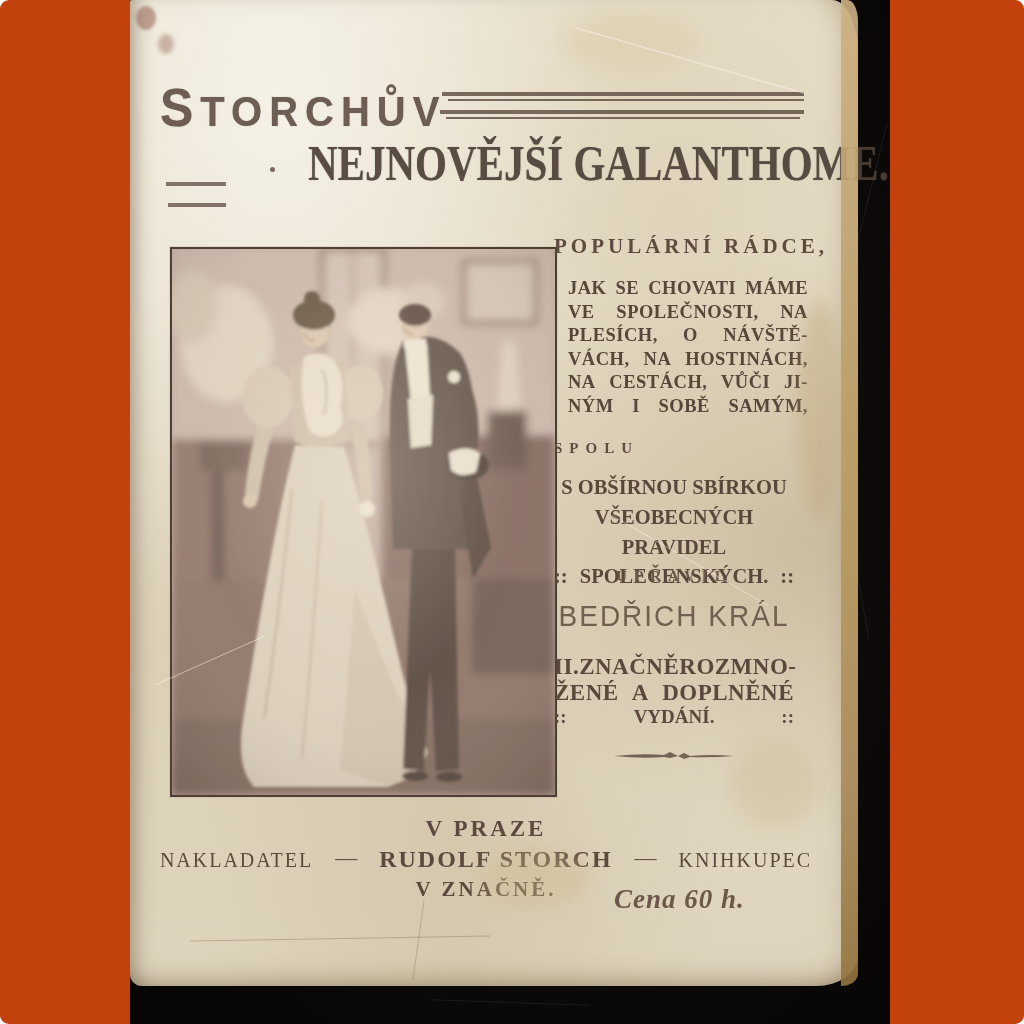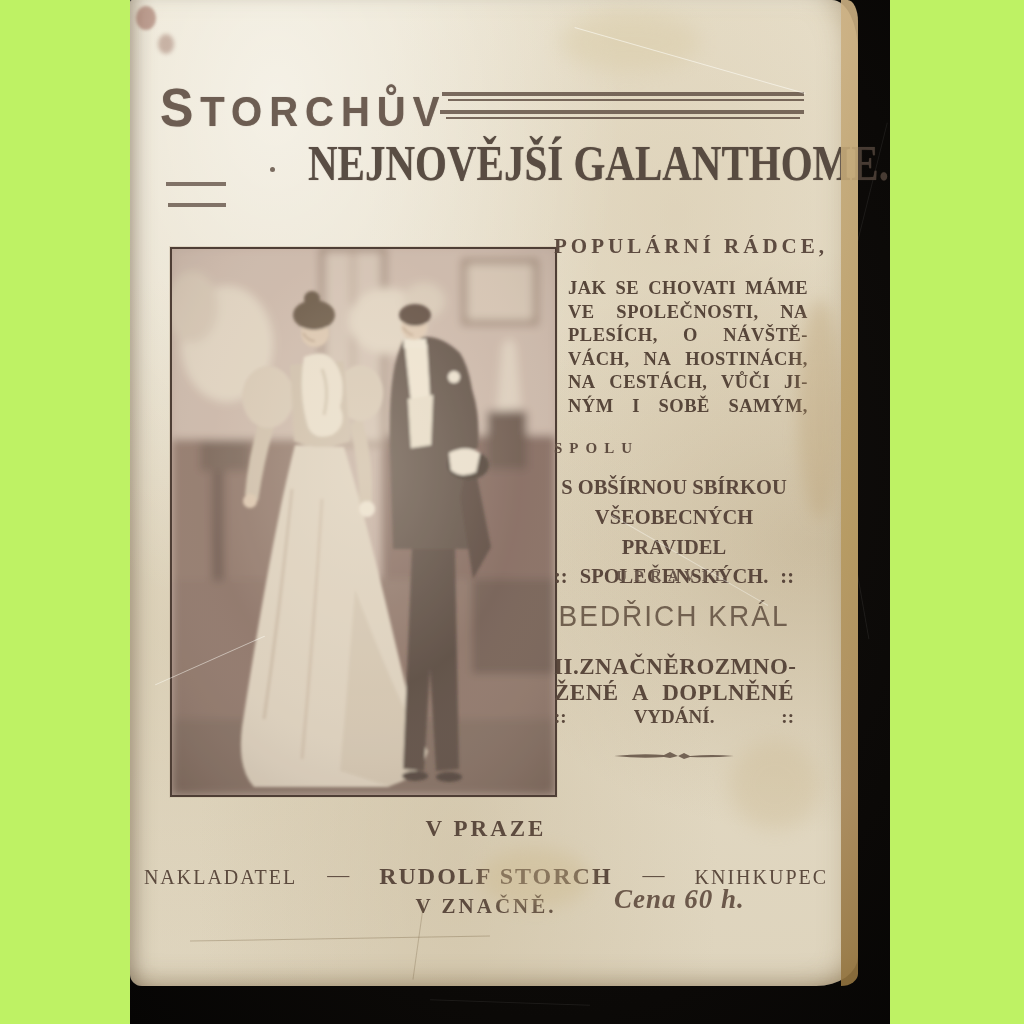--- a/index.html
+++ b/index.html
@@ -1,17 +1,17 @@
 <!DOCTYPE html>
 <html><head>
 <meta charset="utf-8">
 <style>
   html,body{margin:0;padding:0;background:#ffffff;}
-  .canvas{position:relative;width:1024px;height:1024px;background:#bef264;overflow:hidden;
-          font-family:"Liberation Serif", serif;}
+  .canvas{position:relative;width:1024px;height:1024px;background:#c2410c;overflow:hidden;
+          font-family:"Liberation Serif", serif;border-radius:9px;}
   
   .photo{position:absolute;left:130px;top:0;width:760px;height:1024px;
          background:radial-gradient(ellipse at 55% 45%, #151210 0%, #0b0907 70%, #060504 100%);}
   .scratch{position:absolute;background:rgba(255,255,255,.07);}
   
   .book{position:absolute;left:0;top:0;width:728px;height:986px;
         background:
           radial-gradient(ellipse at 20% 10%, rgba(255,255,252,.55), transparent 42%),
           radial-gradient(ellipse at 75% 22%, rgba(213,198,168,.45), transparent 40%),
           radial-gradient(ellipse at 45% 88%, rgba(201,186,156,.5), transparent 46%),
@@ -62,21 +62,21 @@
   .editor{position:absolute;left:0;top:600px;width:100%;text-align:center;
       font-family:"Liberation Sans",sans-serif;font-weight:400;font-size:28px;letter-spacing:2px;
       color:#71604f;transform:scaleY(1.06);transform-origin:center top;}
   .edition{position:absolute;left:0;top:654px;width:100%;}
   .edition .jl{font-size:23px;height:26px;color:#5a483c;}
   .edition .coll-last{font-weight:700;font-size:19px;color:#5a483c;height:26px;}
   .divider{position:absolute;left:58px;top:750px;opacity:.8;}
   
   .imprint{position:absolute;left:56px;top:816px;width:600px;text-align:center;color:#5c4a3e;}
   .city{font-weight:700;font-size:23px;letter-spacing:3px;}
-  .pubrow{margin-top:21px;display:flex;justify-content:center;align-items:baseline;gap:30px;white-space:nowrap;}
+  .pubrow{margin-top:4px;display:flex;justify-content:center;align-items:baseline;gap:22px;white-space:nowrap;}
   .publeft,.pubright{font-size:20px;letter-spacing:2px;}
   .pubdash{font-size:22px;position:relative;top:-2px;}
   .pubname{font-weight:700;font-size:24px;letter-spacing:2px;}
   .district{margin-top:4px;font-weight:700;font-size:21px;letter-spacing:3px;}
   .price{position:absolute;left:484px;top:884px;font-family:"Liberation Serif",serif;
       font-style:italic;font-weight:700;font-size:27px;color:#6b584a;letter-spacing:1px;}
   
   .stain{position:absolute;border-radius:50%;pointer-events:none;}
   .crease{position:absolute;pointer-events:none;}
 </style>

